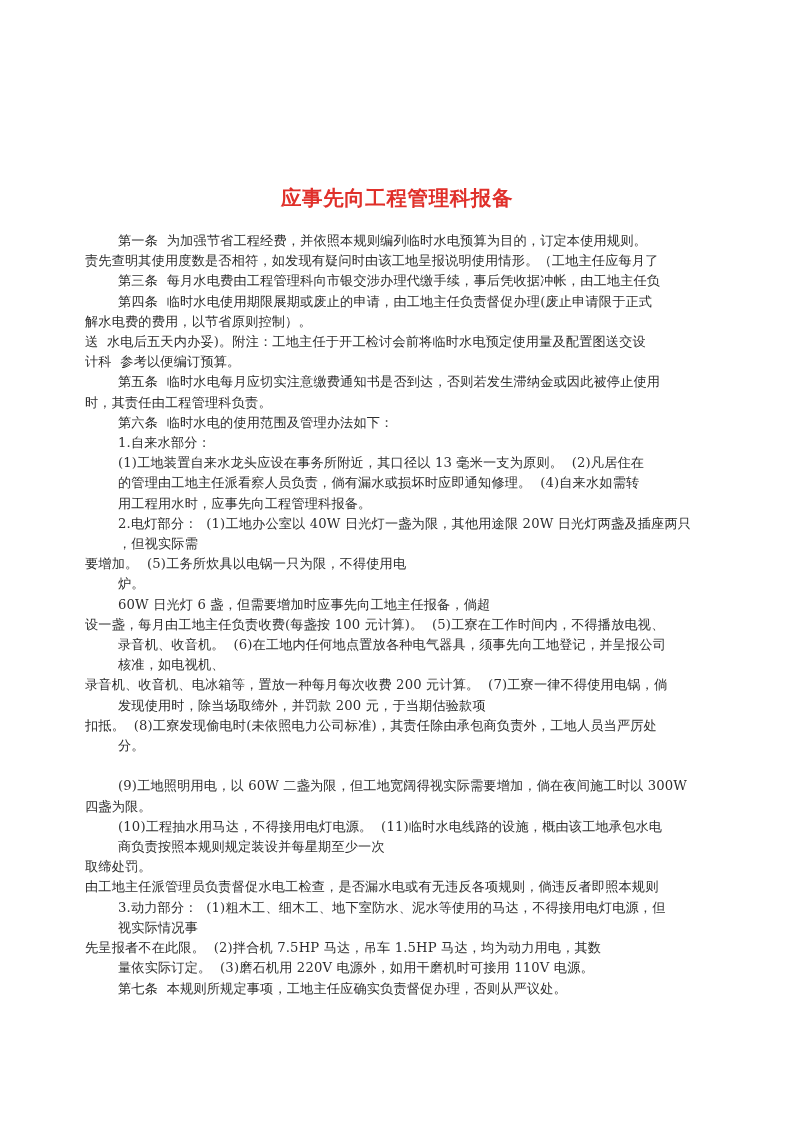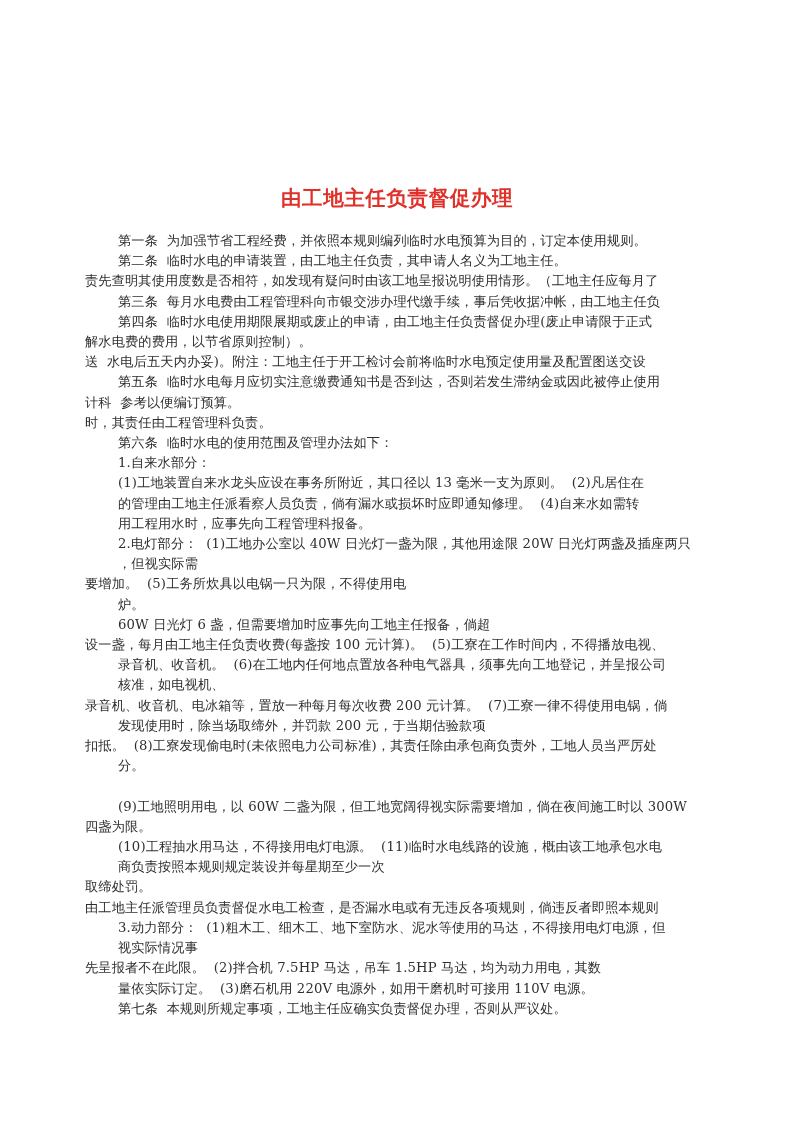--- a/index.html
+++ b/index.html
@@ -64,32 +64,31 @@
   .blank { height: 20.2px; }
 
   
   .wide { width: 625px; }
 </style>
 </head>
 <body>
 
 <div id="page" style="background: rgb(255, 255, 255);">
 
-  <h1 id="doc-title" style="color: rgb(224, 48, 42);">由工地主任负责督促办理</h1>
+  <h1 id="doc-title" style="color: rgb(224, 48, 42);">应事先向工程管理科报备</h1>
 
   <div id="doc-body" style="color: rgb(46, 46, 46);">
       <div class="ln wide ind1">第一条  为加强节省工程经费，并依照本规则编列临时水电预算为目的，订定本使用规则。</div>
-      <div class="ln wide ind1">第二条  临时水电的申请装置，由工地主任负责，其申请人名义为工地主任。</div>
       <div class="ln wide ind0">责先查明其使用度数是否相符，如发现有疑问时由该工地呈报说明使用情形。（工地主任应每月了</div>
       <div class="ln wide ind1">第三条  每月水电费由工程管理科向市银交涉办理代缴手续，事后凭收据冲帐，由工地主任负</div>
       <div class="ln wide ind1">第四条  临时水电使用期限展期或废止的申请，由工地主任负责督促办理(废止申请限于正式</div>
       <div class="ln wide ind0">解水电费的费用，以节省原则控制）。</div>
       <div class="ln wide ind0">送  水电后五天内办妥)。附注：工地主任于开工检讨会前将临时水电预定使用量及配置图送交设</div>
+      <div class="ln wide ind0">计科  参考以便编订预算。</div>
       <div class="ln wide ind1">第五条  临时水电每月应切实注意缴费通知书是否到达，否则若发生滞纳金或因此被停止使用</div>
-      <div class="ln wide ind0">计科  参考以便编订预算。</div>
       <div class="ln wide ind0">时，其责任由工程管理科负责。</div>
       <div class="ln wide ind1">第六条  临时水电的使用范围及管理办法如下：</div>
       <div class="ln wide ind1">1.自来水部分：</div>
       <div class="ln wide ind1">(1)工地装置自来水龙头应设在事务所附近，其口径以 13 毫米一支为原则。  (2)凡居住在</div>
       <div class="ln wide ind1">的管理由工地主任派看察人员负责，倘有漏水或损坏时应即通知修理。  (4)自来水如需转</div>
       <div class="ln wide ind1">用工程用水时，应事先向工程管理科报备。</div>
       <div class="ln wide ind1">2.电灯部分：  (1)工地办公室以 40W 日光灯一盏为限，其他用途限 20W 日光灯两盏及插座两只</div>
       <div class="ln wide ind1">，但视实际需</div>
       <div class="ln wide ind0">要增加。  (5)工务所炊具以电锅一只为限，不得使用电</div>
       <div class="ln wide ind1">炉。</div>

